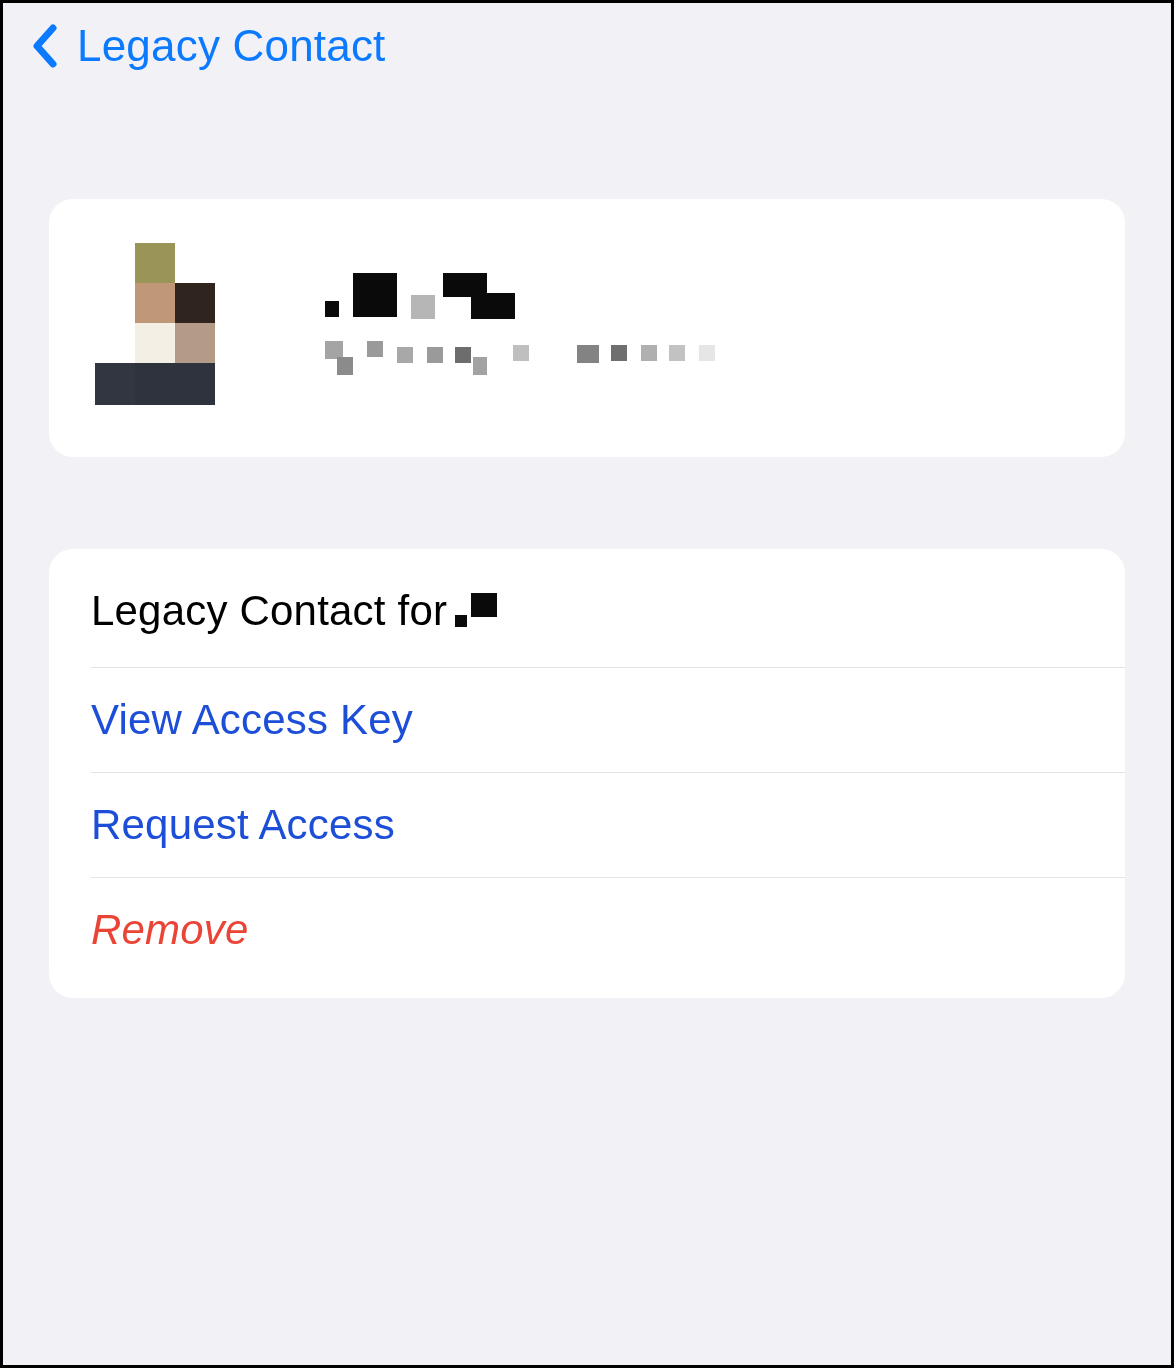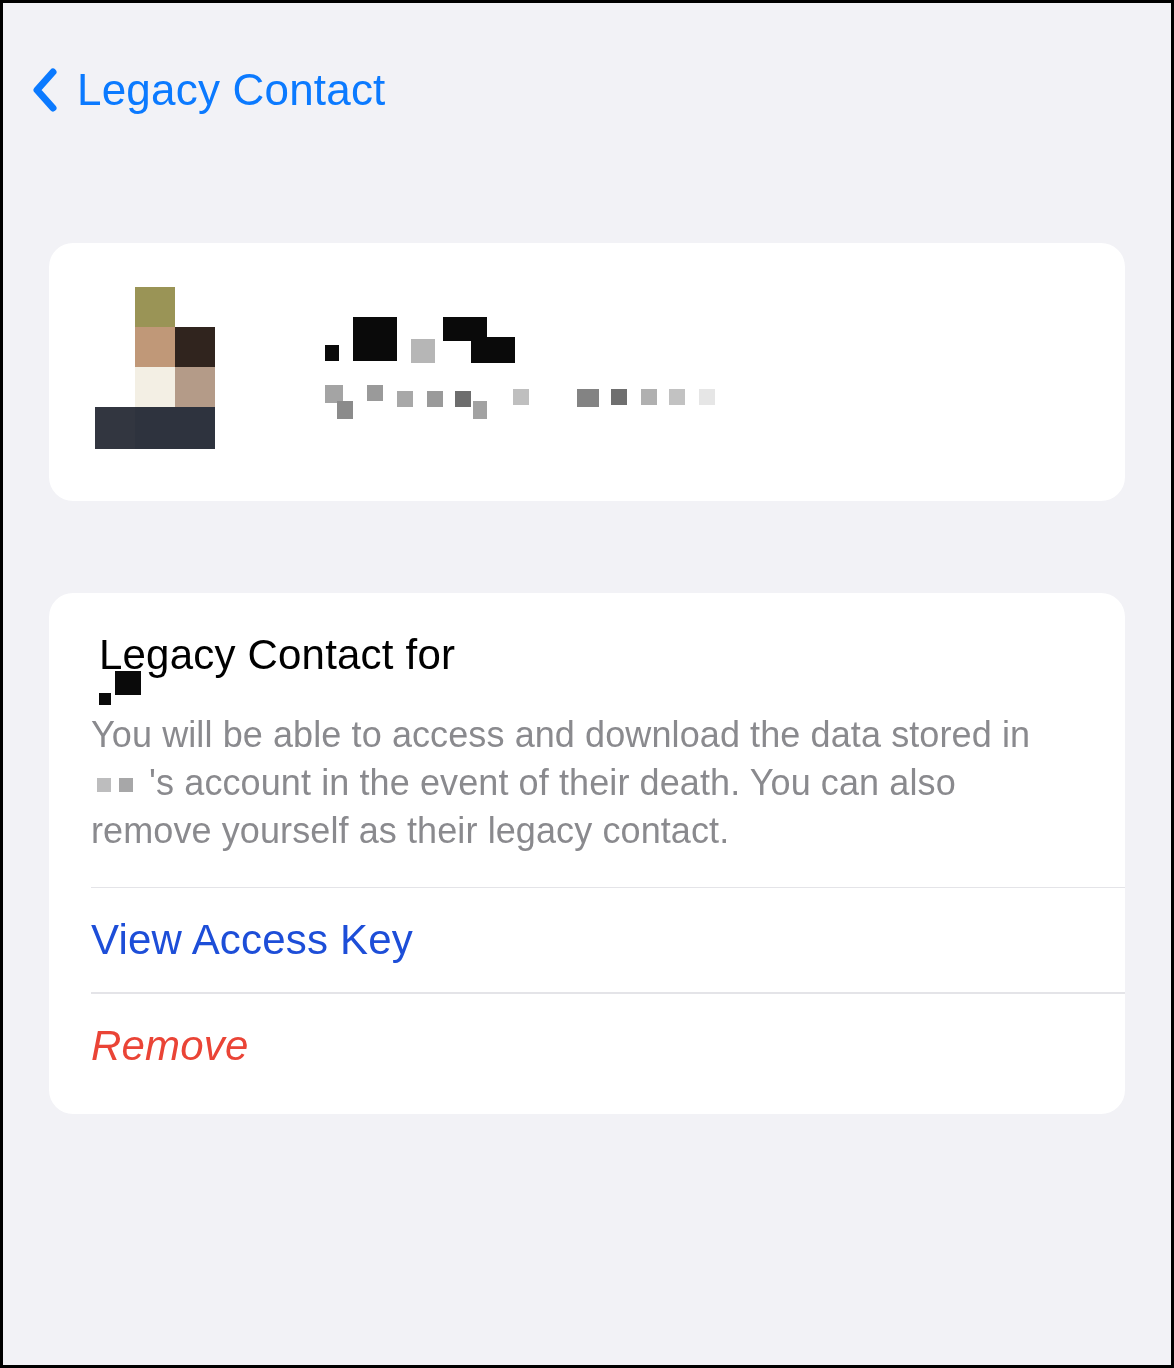--- a/index.html
+++ b/index.html
@@ -8,21 +8,20 @@
       background: #f2f2f6;
       width: 1174px;
       height: 1368px;
       border: 3px solid #000;
       overflow: hidden;
     }
     .nav {
       display: flex;
       align-items: center;
       padding: 18px 24px 18px 28px;
-      margin-top: 44px;
     }
     .back-chevron {
       color: #0b7aff;
       cursor: pointer;
       margin-right: 18px;
     }
     .back-chevron svg { display: block; }
     .nav-title {
       color: #0b7aff;
       font-size: 44px;
@@ -66,21 +65,20 @@
     .details-header {
       padding: 0 42px 32px 42px;
     }
     .details-title-row {
       font-size: 42px;
       font-weight: 400;
       color: #000;
       letter-spacing: 0.2px;
       display: flex;
       align-items: baseline;
-      flex-direction: column;
     }
     .details-title-row .pix-inline {
       display: inline-flex;
       align-items: flex-end;
       margin-left: 8px;
     }
     .details-desc {
       font-size: 36px;
       color: #8a8a8e;
       line-height: 1.33;
@@ -161,30 +159,23 @@
 
   <div class="card details-card">
     <div class="details-header">
       <div class="details-title-row">
         <span>Legacy Contact for </span>
         <span class="pix-inline">
           <span style="display:inline-block; width:12px; height:12px; background:#0a0a0a; margin-right:4px; transform:translateY(2px);"></span>
           <span style="display:inline-block; width:26px; height:24px; background:#0a0a0a; transform:translateY(-8px);"></span>
         </span>
       </div>
-      <div class="details-desc">
-        <span>You will be able to access and download the data stored in </span>
-        <span class="inline-pix">
-          <span style="display:inline-block; width:14px; height:14px; background:#bdbdbe; margin-right:8px;"></span>
-          <span style="display:inline-block; width:14px; height:14px; background:#a7a7a8;"></span>
-        </span>
-        <span>'s account in the event of their death. You can also remove yourself as their legacy contact.</span>
-      </div>
     </div>
 
     <div class="sep"></div>
     <div class="row-action">View Access Key</div>
     <div class="sep"></div>
+    <div class="row-action">Request Access</div>
     <div class="sep"></div>
     <div class="row-action destructive last">Remove</div>
   </div>
 
 </div>
 
 </body></html>

